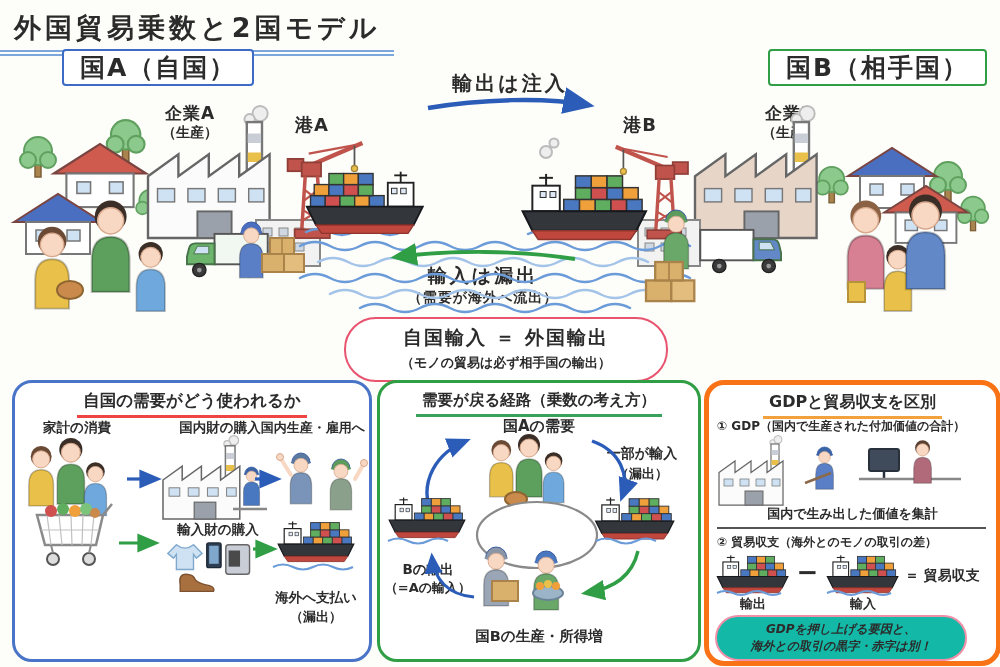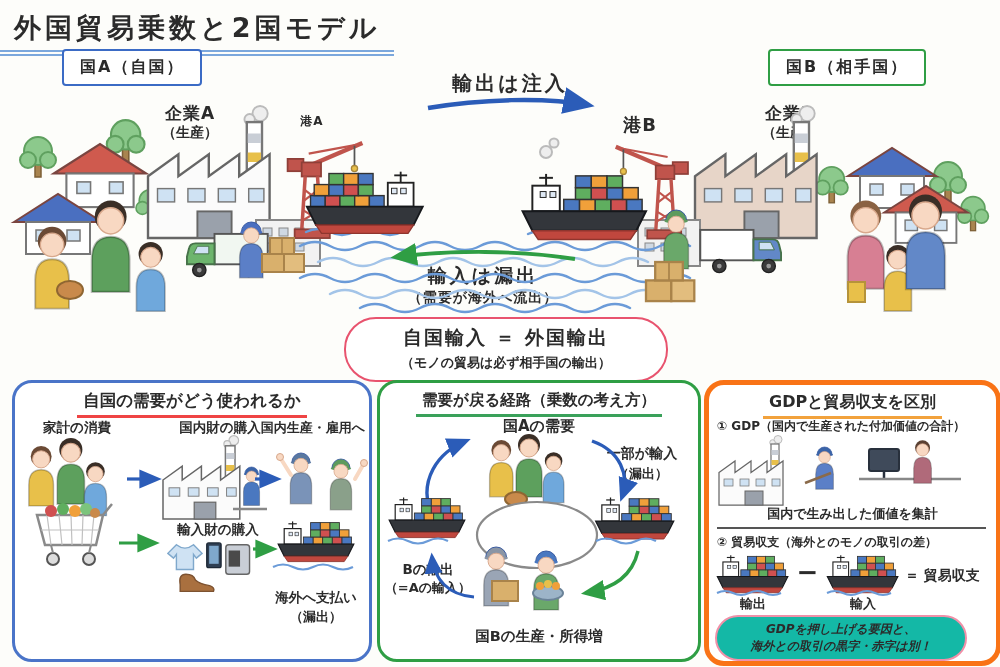--- a/index.html
+++ b/index.html
@@ -4,22 +4,22 @@
 <style>
   html,body{margin:0;padding:0;background:#e9e9e9;}
   .page{position:relative;width:1000px;height:667px;background:#fdfdfa;overflow:hidden;
         font-family:"DejaVu Sans","Liberation Sans",sans-serif;color:#2b2b2b;}
   .abs{position:absolute;}
   .ctr{text-align:center;}
   .hw{font-weight:600;letter-spacing:1px;}
   .title-wrap{top:10px;left:0;right:0;}
   .title-main{display:inline-block;font-size:27px;font-weight:700;letter-spacing:4px;
               padding:0 14px 4px;border-bottom:6px double #7ba7dc;}
-  .cbox{font-size:16px;font-weight:700;letter-spacing:2px;background:#fff;
-        padding:6px 16px;border-radius:4px;}
+  .cbox{font-size:25px;font-weight:700;letter-spacing:2px;background:#fff;
+        padding:0 16px;border-radius:4px;}
   .cbox.a{border:2.5px solid #3b6bc5;}
   .cbox.b{border:2.5px solid #2f9e44;}
   .lbl{line-height:1.25;}
   .flow-main{font-size:20px;font-weight:700;letter-spacing:3px;}
   .flow-sub{font-size:14px;font-weight:600;letter-spacing:1px;}
   .identity{border:2.5px solid #e8536e;border-radius:32px;background:#fff;padding:6px 4px 8px;}
   .identity .l1{font-size:19px;font-weight:700;letter-spacing:2px;}
   .identity .l2{font-size:13px;font-weight:600;margin-top:3px;}
   .panel{position:absolute;background:#fff;border-radius:20px;}
   .panel.blue{border:3px solid #4a74c8;}
@@ -163,21 +163,21 @@
     <span class="title-main">外国貿易乗数と2国モデル</span>
   </div>
 
   <div class="abs cbox a" style="left:62px;top:49px;">国A（自国）</div>
   <div class="abs cbox b" style="left:768px;top:49px;">国B（相手国）</div>
 
   <div class="abs lbl ctr" style="left:135px;top:103px;width:110px;">
     <div class="s15 hw" style="font-size:17px;">企業A</div>
     <div class="s14">（生産）</div>
   </div>
-  <div class="abs ctr hw" style="left:282px;top:113px;width:60px;font-size:12px;">港A</div>
+  <div class="abs ctr hw" style="left:282px;top:113px;width:60px;font-size:18px;">港A</div>
   <div class="abs ctr hw" style="left:610px;top:113px;width:60px;font-size:18px;">港B</div>
   <div class="abs lbl ctr" style="left:735px;top:103px;width:110px;">
     <div class="s15 hw" style="font-size:17px;">企業B</div>
     <div class="s14">（生産）</div>
   </div>
 
   <div class="abs ctr flow-main" style="left:400px;top:70px;width:220px;">輸出は注入</div>
   <div class="abs ctr flow-main" style="left:398px;top:263px;width:170px;font-size:19px;">輸入は漏出</div>
   <div class="abs ctr flow-sub" style="left:383px;top:289px;width:200px;">（需要が海外へ流出）</div>
 

